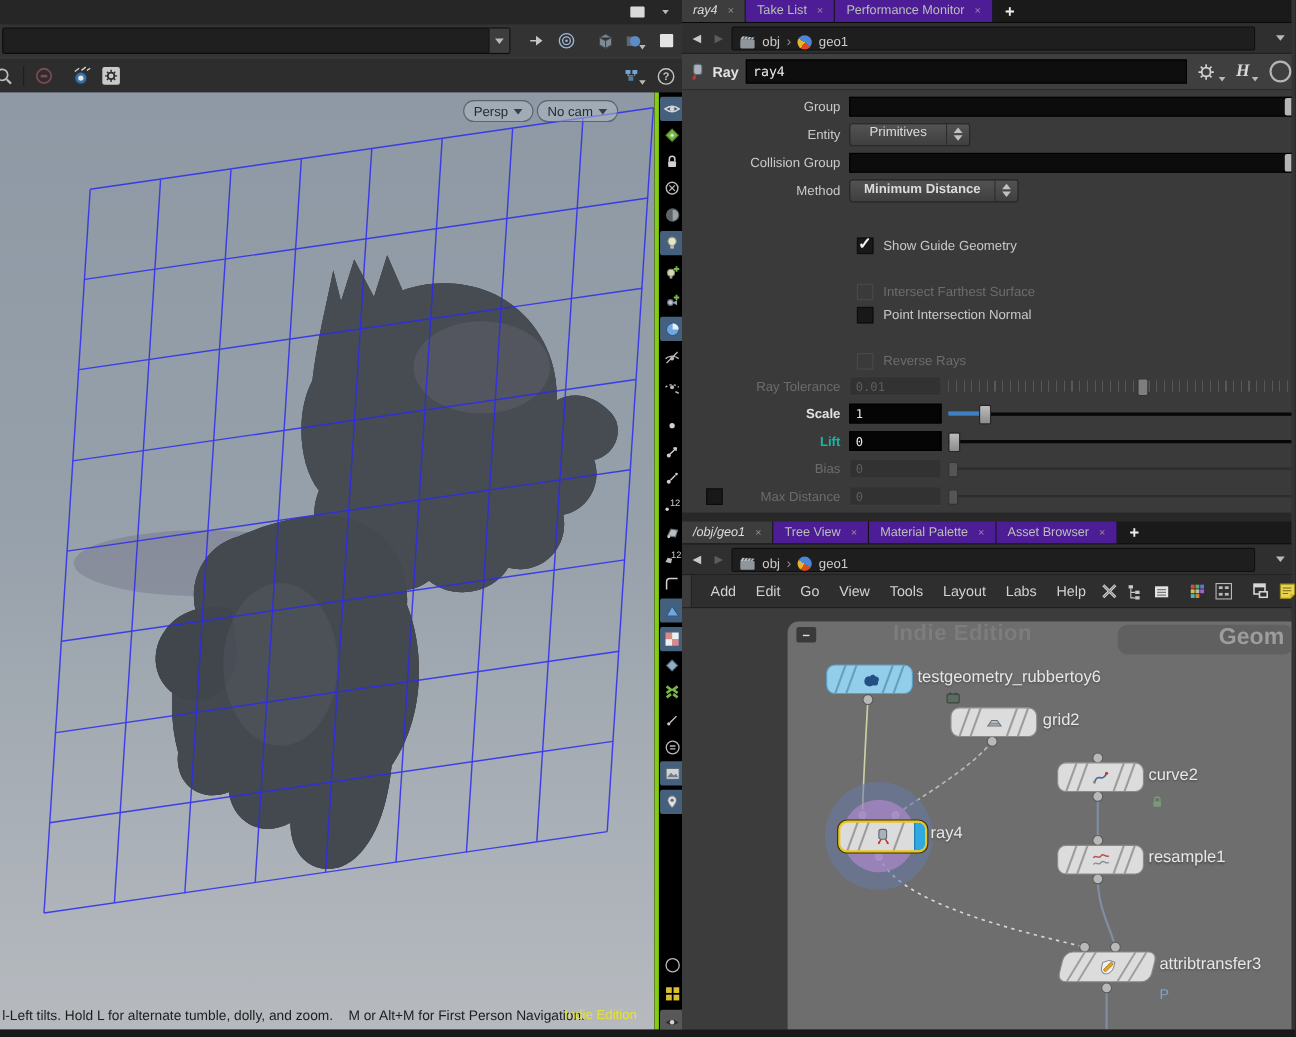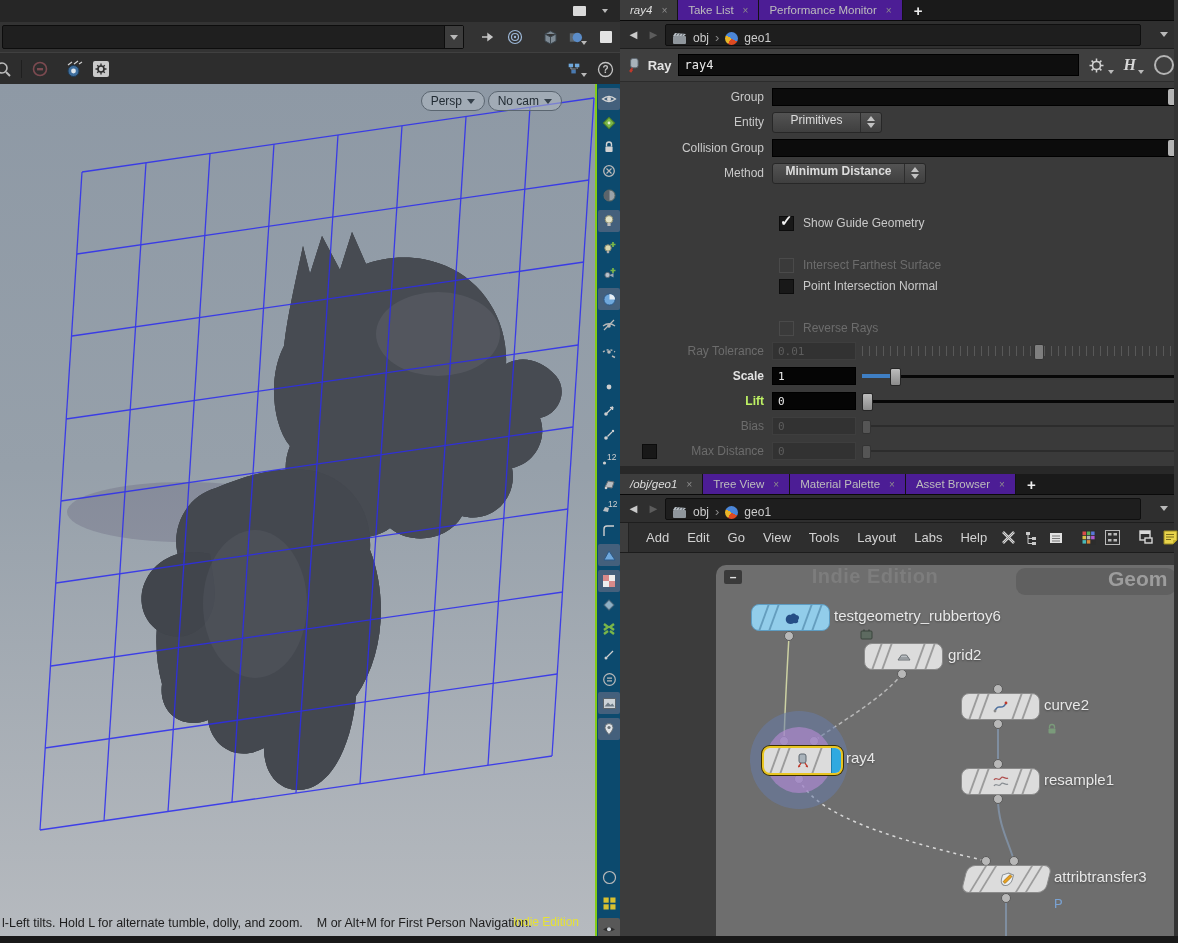--- a/index.html
+++ b/index.html
@@ -18,21 +18,21 @@
   .vdiv{width:1px;height:18px;background:#1f1f1f;margin:0 4px}
   
   .viewport{left:0;top:84px;width:595px;height:852px;overflow:hidden;
             background:linear-gradient(180deg,#8e99a5 0%,#96a0aa 45%,#b6babf 100%)}
   .pill{position:absolute;top:7px;height:18px;border:1px solid #5a6570;border-radius:10px;
         background:rgba(176,186,194,.55);color:#222c34;font-size:12px;display:flex;align-items:center;gap:5px;padding:0 9px}
   .pill .caret{border-top-color:#35404a}
   .vstatus{position:absolute;left:2px;bottom:6px;color:#1d1d1d;font-size:12.5px;white-space:nowrap}
   .vedition{position:absolute;right:16px;bottom:7px;color:#e6e234;font-size:12px}
   
-  .vtool{left:595px;top:84px;width:25px;height:852px;background:#0c4a6e;border-left:2px solid #84cc16}
+  .vtool{left:595px;top:84px;width:25px;height:852px;background:#000000;border-left:4px solid #84cc16}
   .vt{position:absolute;left:1px;width:22px;height:22px;display:flex;align-items:center;justify-content:center;border-radius:2px}
   .vt.hl{background:#44607c}
   .panediv{left:620px;top:0;width:4px;height:943px;background:#141414}
   
   .rpane{left:620px;top:0;width:554px;height:943px;background:#3a3a3a}
   .tabbar{position:absolute;left:0;width:554px;height:20px;background:#1a1a1a;border-bottom:1px solid #0a0a0a;display:flex}
   .tab{display:flex;align-items:center;gap:9px;padding:0 10px;background:#4c1d95;border-right:1px solid #131313;color:#bdbdbd;font-size:11.5px}
   .tab.active{background:#3d3d3d;color:#dedede;font-style:italic}
   .tab .x{color:#8d8d8d;font-size:10px}
   .plusbtn{color:#ededed;font-size:15px;font-weight:bold;display:flex;align-items:center;padding:0 11px}
@@ -563,21 +563,21 @@
       <div class="prow" style="top:285px">
         <div class="plabel" style="font-weight:bold;color:#e2e2e2">Scale</div>
         <div class="pfield" style="width:72px;background:#050505">1</div>
         <div class="sld">
             <div class="track"></div>
             <div class="bluefill" style="left:0;width:31px"></div>
             <div class="handle" style="left:28px"></div>
           </div>
       </div>
       <div class="prow" style="top:310px">
-        <div class="plabel" style="font-weight:bold;color:#bef264">Lift</div>
+        <div class="plabel" style="font-weight:bold;color:#14b8a6">Lift</div>
         <div class="pfield" style="width:72px;background:#050505">0</div>
         <div class="sld">
             <div class="track"></div>
             <div class="handle" style="left:0"></div>
           </div>
       </div>
       <div class="prow" style="top:335px">
         <div class="plabel dim">Bias</div>
         <div class="pfield off" style="width:72px">0</div>
         <div class="sld">

